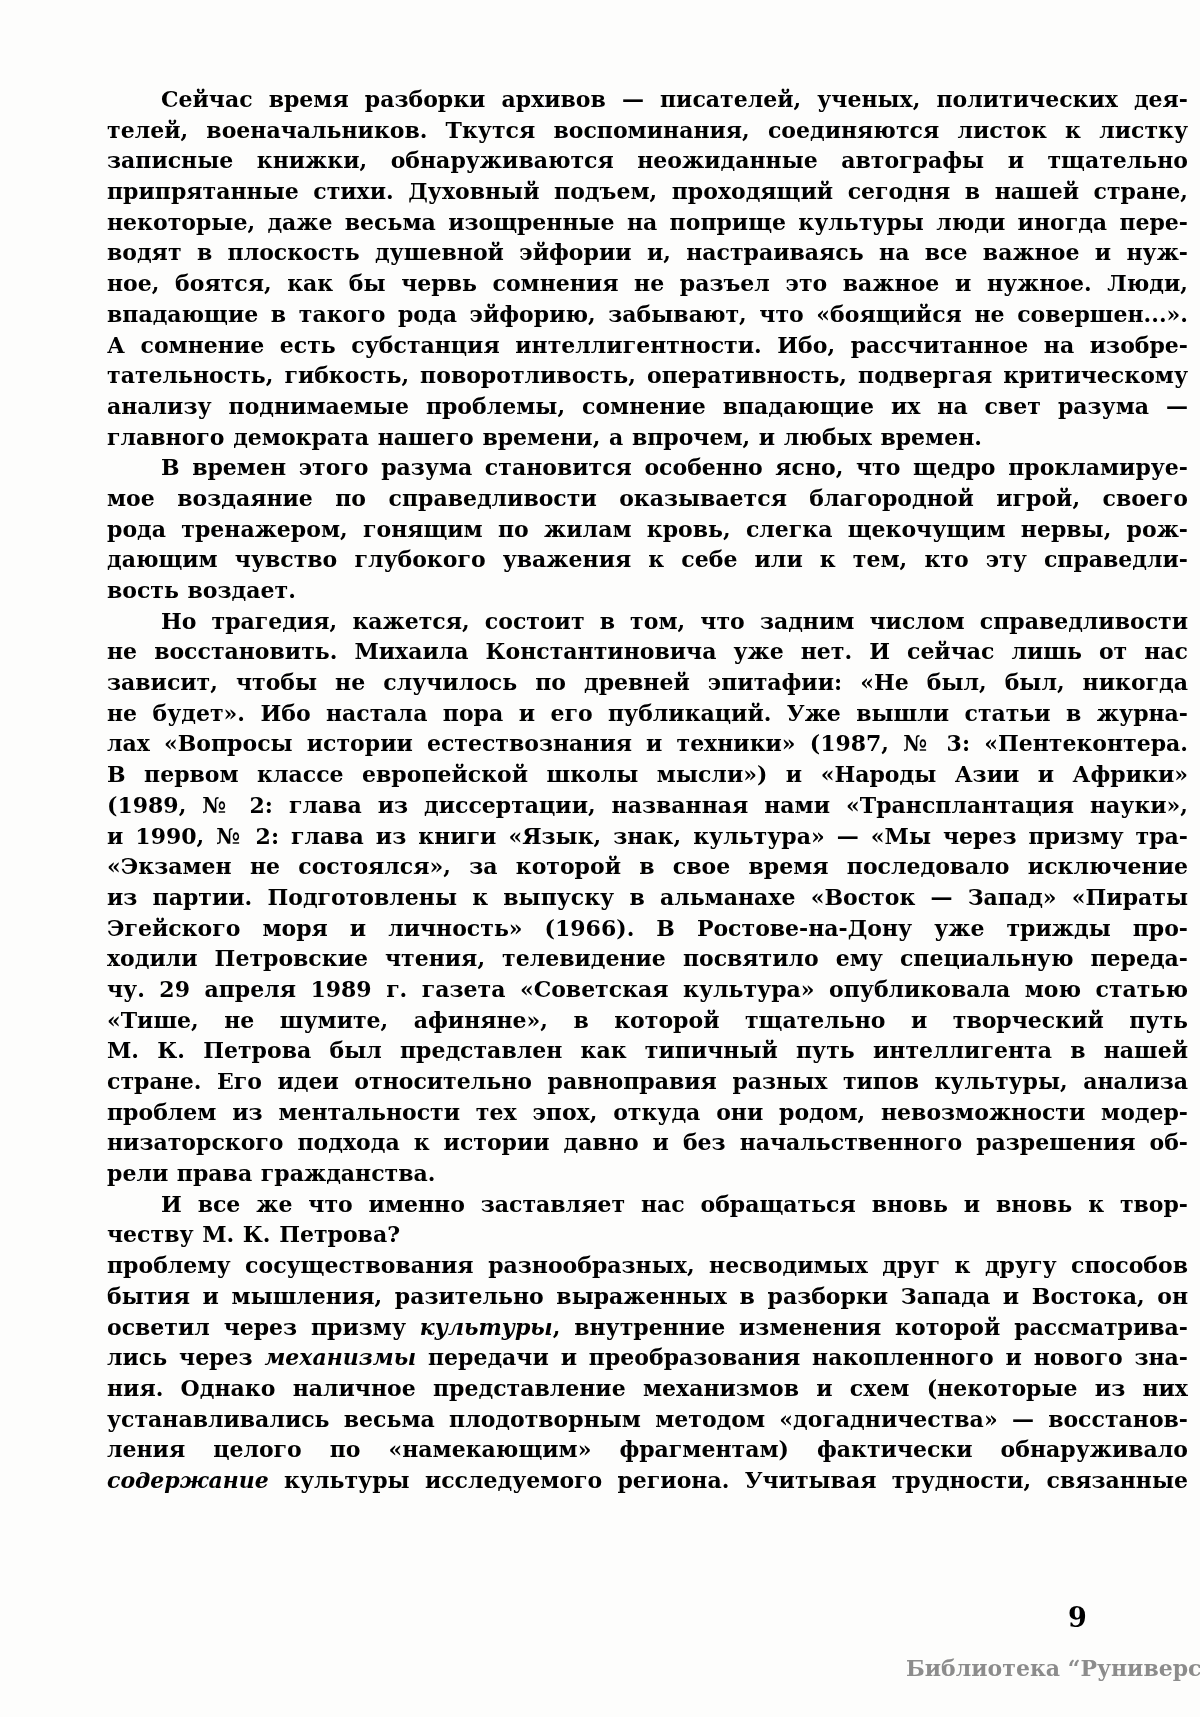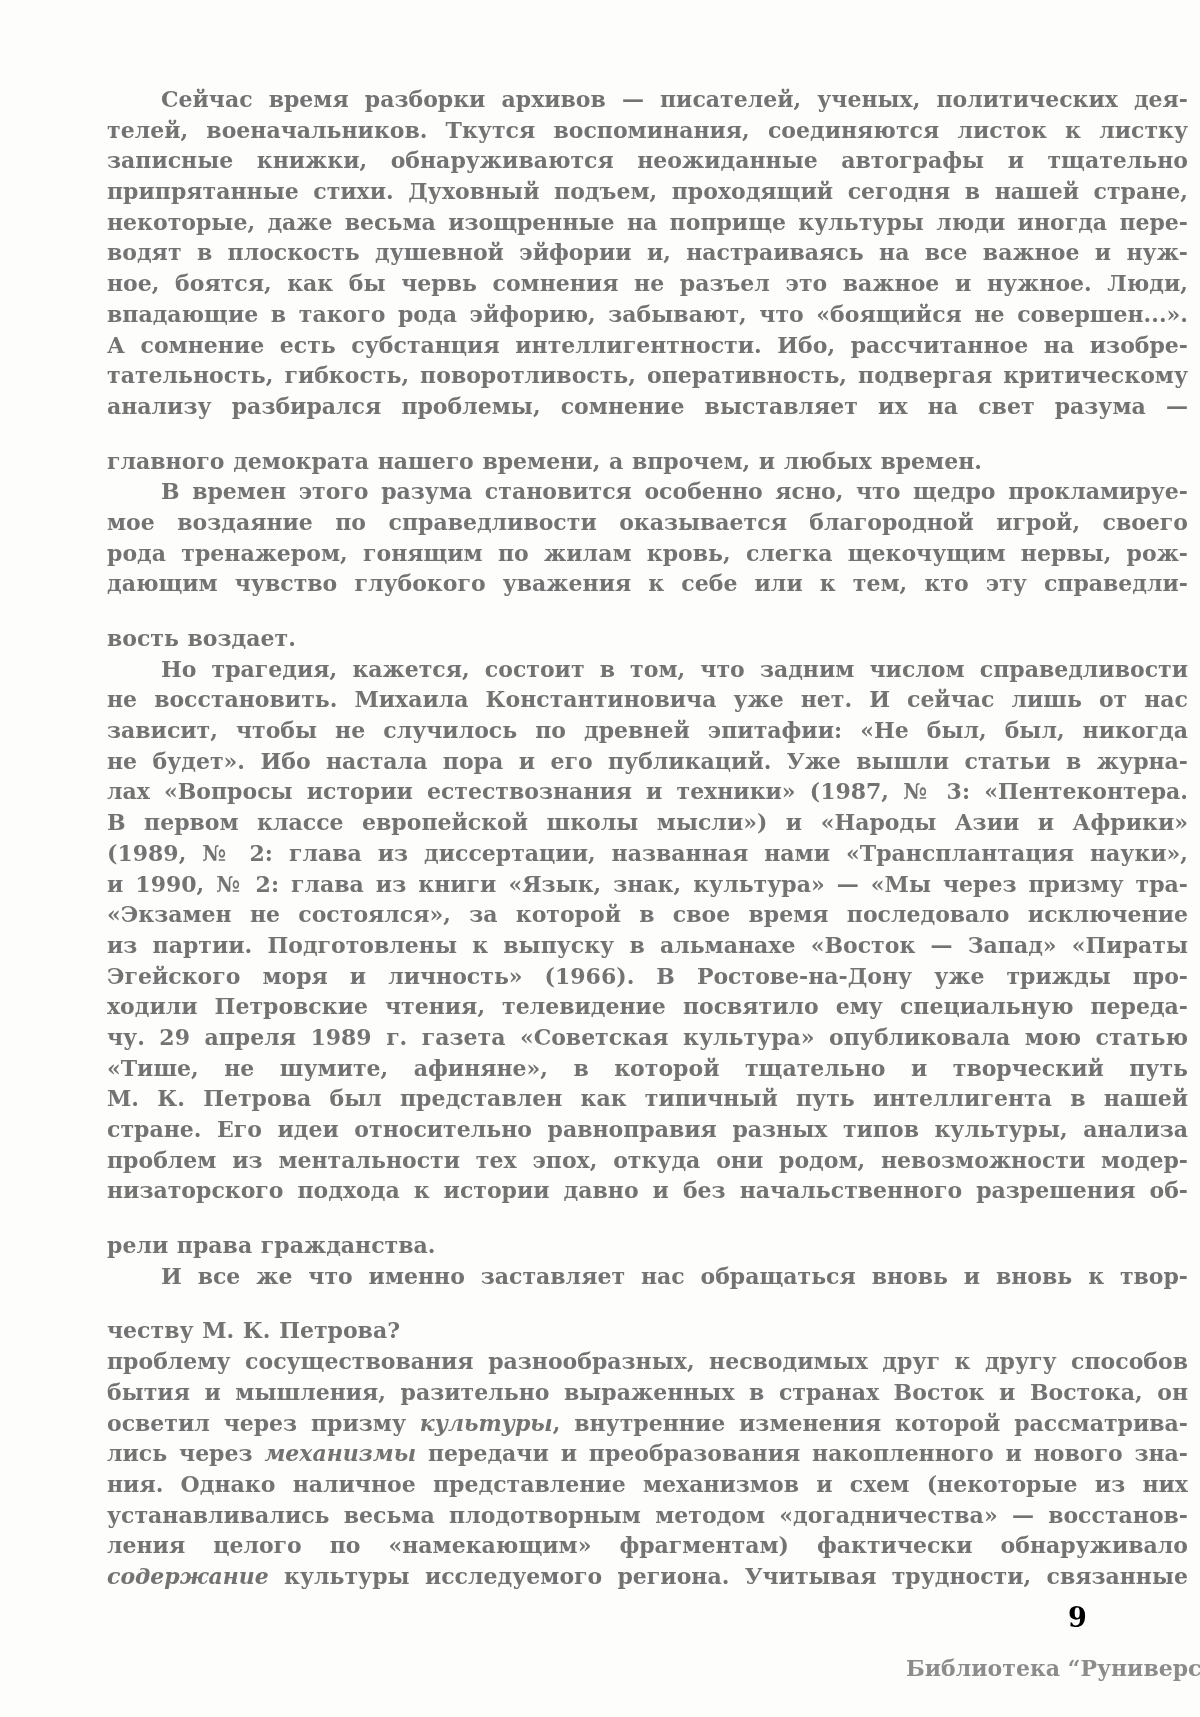--- a/index.html
+++ b/index.html
@@ -20,33 +20,33 @@
     background: #fdfdfc;
   }
   .text-block {
     position: absolute;
     left: 107px;
     top: 84px;
     width: 1081px;
     font-size: 22px;
     line-height: 30.7px;
     font-weight: 700;
-    color: #737373;
+    color: #000000;
     text-rendering: optimizeLegibility;
   }
   .paragraph { margin: 0; padding: 0; }
   .line {
     text-align: justify;
     text-align-last: justify;
     height: 30.7px;
     overflow: visible;
     word-spacing: 1px;
   }
   .line.first { text-indent: 54px; }
-  .line.last  { text-align-last: left; margin-top: 24px; }
+  .line.last  { text-align-last: left; }
   .line i { font-style: italic; margin-top: 27px; }
   .page-number {
     position: absolute;
     left: 1068px;
     top: 1602px;
     font-size: 27px;
     font-weight: 700;
     color: #000000;
     letter-spacing: 0.5px;
   }
@@ -70,21 +70,21 @@
         <div class="line first">Сейчас время разборки архивов — писателей, ученых, политических дея-</div>
         <div class="line">телей, военачальников. Ткутся воспоминания, соединяются листок к листку</div>
         <div class="line">записные книжки, обнаруживаются неожиданные автографы и тщательно</div>
         <div class="line">припрятанные стихи. Духовный подъем, проходящий сегодня в нашей стране,</div>
         <div class="line">некоторые, даже весьма изощренные на поприще культуры люди иногда пере-</div>
         <div class="line">водят в плоскость душевной эйфории и, настраиваясь на все важное и нуж-</div>
         <div class="line">ное, боятся, как бы червь сомнения не разъел это важное и нужное. Люди,</div>
         <div class="line">впадающие в такого рода эйфорию, забывают, что «боящийся не совершен...».</div>
         <div class="line">А сомнение есть субстанция интеллигентности. Ибо, рассчитанное на изобре-</div>
         <div class="line">тательность, гибкость, поворотливость, оперативность, подвергая критическому</div>
-        <div class="line">анализу разбирался проблемы, сомнение выставляет их на свет разума —</div>
+        <div class="line">анализу поднимаемые проблемы, сомнение впадающие их на свет разума —</div>
         <div class="line last">главного демократа нашего времени, а впрочем, и любых времен.</div>
       </div>
       <div class="paragraph">
         <div class="line first">В времен этого разума становится особенно ясно, что щедро прокламируе-</div>
         <div class="line">мое воздаяние по справедливости оказывается благородной игрой, своего</div>
         <div class="line">рода тренажером, гонящим по жилам кровь, слегка щекочущим нервы, рож-</div>
         <div class="line">дающим чувство глубокого уважения к себе или к тем, кто эту справедли-</div>
         <div class="line last">вость воздает.</div>
       </div>
       <div class="paragraph">
@@ -107,21 +107,21 @@
         <div class="line">проблем из ментальности тех эпох, откуда они родом, невозможности модер-</div>
         <div class="line">низаторского подхода к истории давно и без начальственного разрешения об-</div>
         <div class="line last">рели права гражданства.</div>
       </div>
       <div class="paragraph">
         <div class="line first">И все же что именно заставляет нас обращаться вновь и вновь к твор-</div>
         <div class="line last">честву М. К. Петрова?</div>
       </div>
       <div class="paragraph">
         <div class="line">проблему сосуществования разнообразных, несводимых друг к другу способов</div>
-        <div class="line">бытия и мышления, разительно выраженных в странах Восток и Востока, он</div>
+        <div class="line">бытия и мышления, разительно выраженных в разборки Запада и Востока, он</div>
         <div class="line">осветил через призму <i>культуры</i>, внутренние изменения которой рассматрива-</div>
         <div class="line">лись через <i>механизмы</i> передачи и преобразования накопленного и нового зна-</div>
         <div class="line">ния. Однако наличное представление механизмов и схем (некоторые из них</div>
         <div class="line">устанавливались весьма плодотворным методом «догадничества» — восстанов-</div>
         <div class="line">ления целого по «намекающим» фрагментам) фактически обнаруживало</div>
         <div class="line"><i>содержание</i> культуры исследуемого региона. Учитывая трудности, связанные</div>
       </div>
     </div>
 
   <div class="page-number">9</div>

